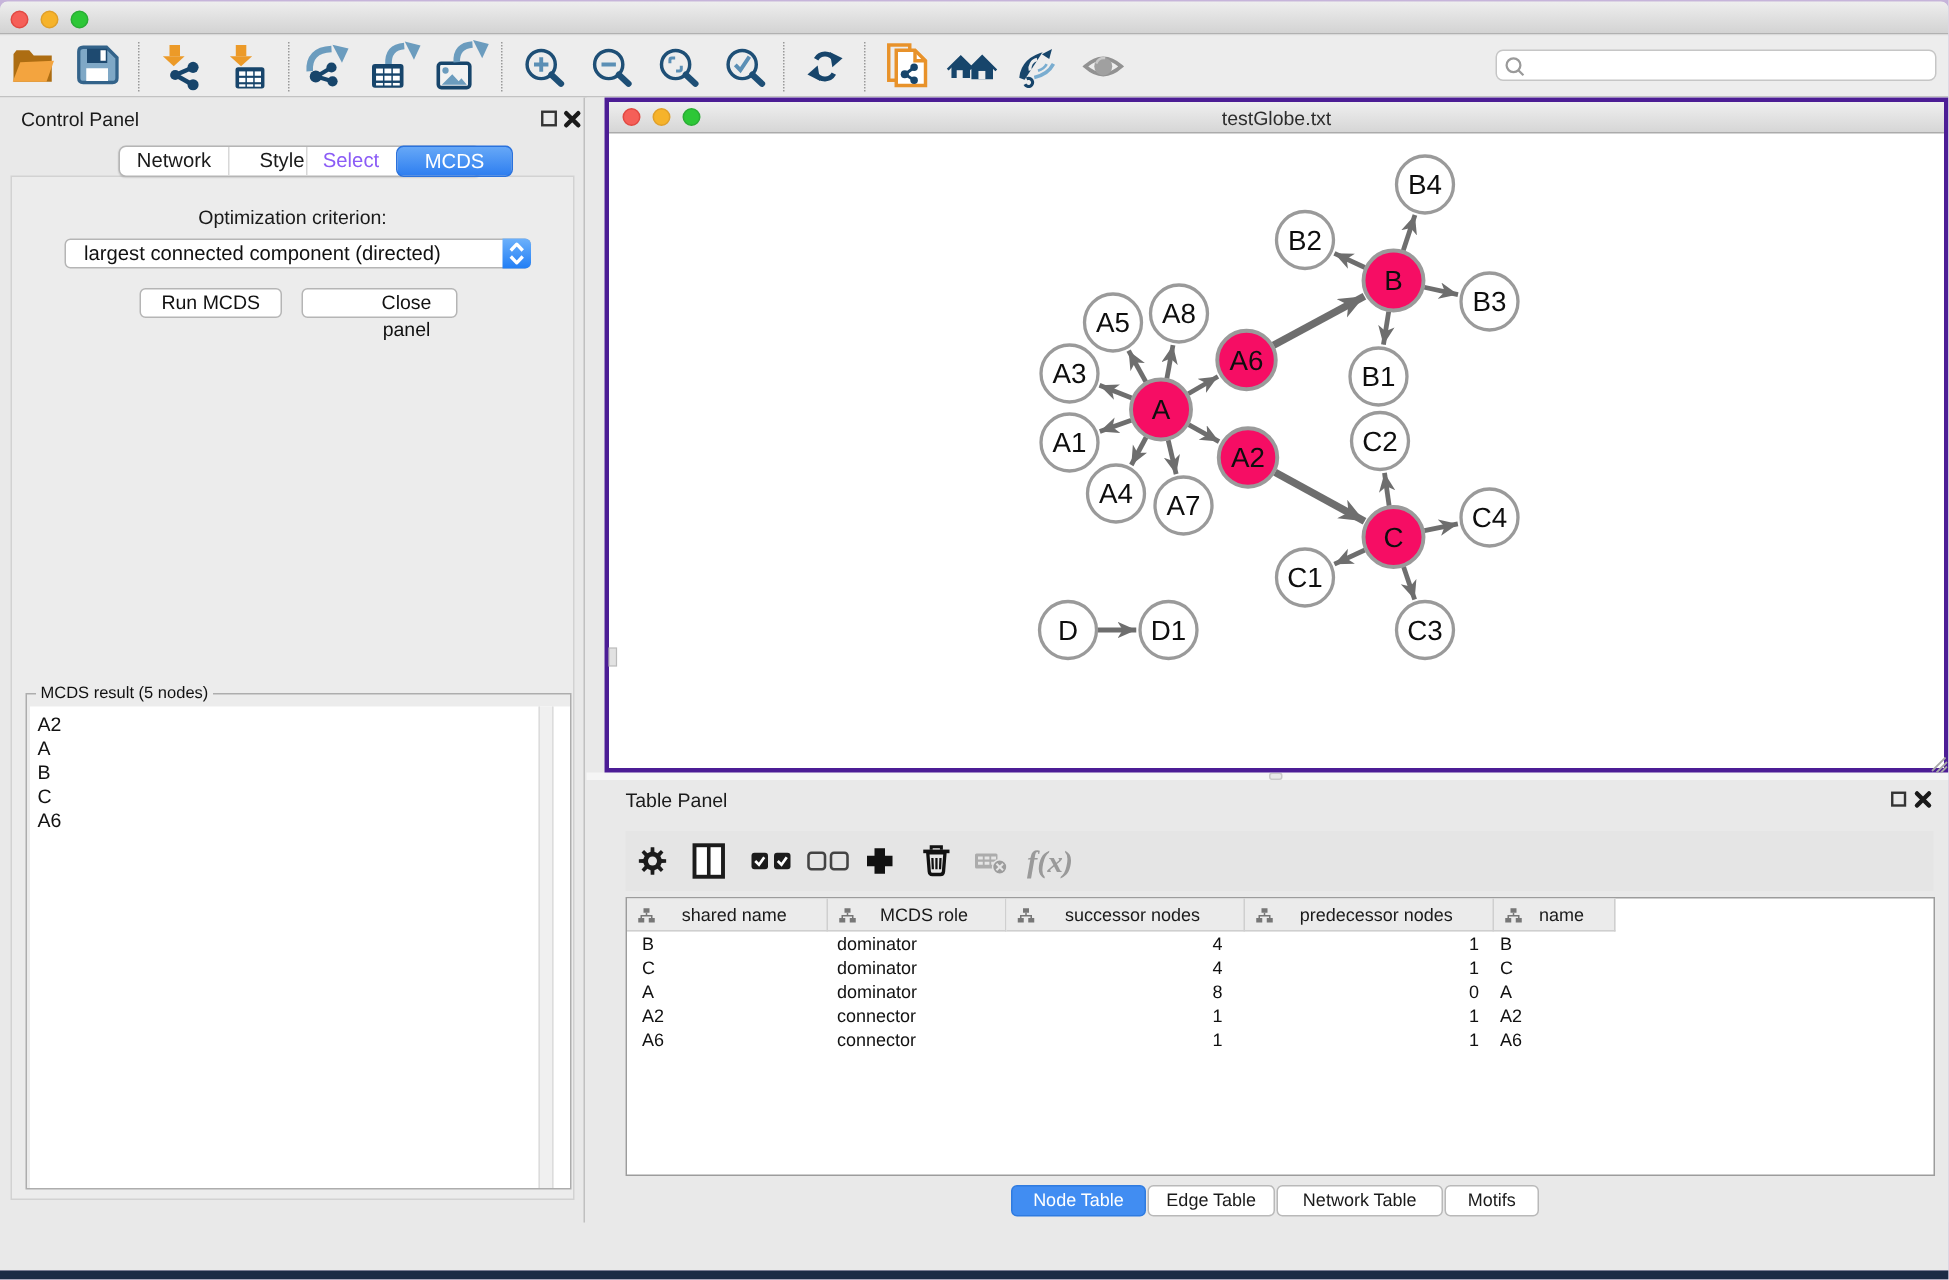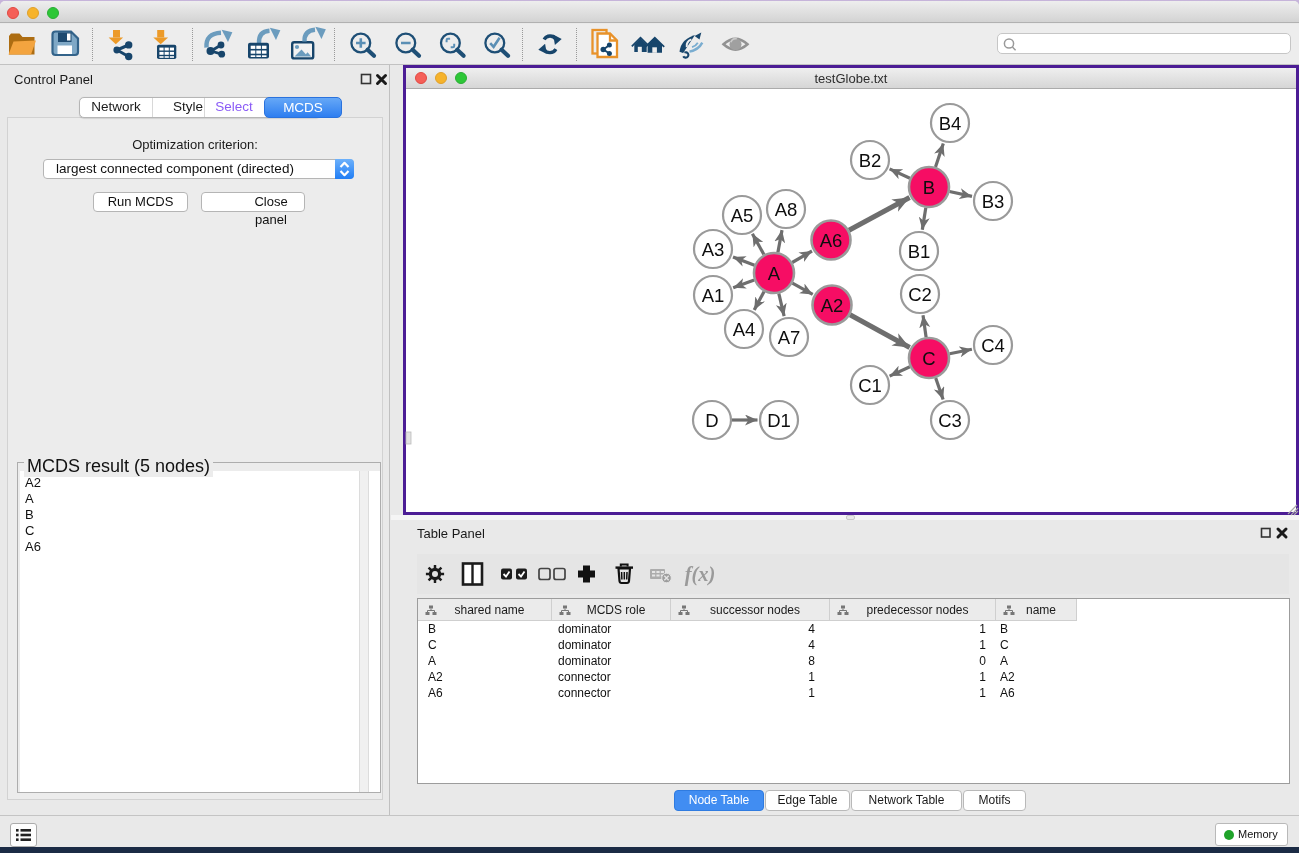--- a/index.html
+++ b/index.html
@@ -16,21 +16,21 @@
 
 #cpanel { position:absolute; left:0; top:64px; width:390px; height:750px; background:#e9e9e9; border-right:1px solid #c0c0c0; }
 #cp-title { position:absolute; left:14px; top:71px; font-size:13px; color:#1a1a1a; }
 .tabsel { background:#418df2; border-color:#2f7be0; color:#fff; }
 #cp-inner { position:absolute; left:7px; top:116px; width:376px; height:683px; background:#ececec; border:1px solid #d2d2d2; }
 #optlabel { position:absolute; left:0; top:136px; width:390px; text-align:center; font-size:13px; color:#1a1a1a; }
 #dropdown { position:absolute; left:43px; top:158px; width:311px; height:20px; background:#fff; border:1px solid #b5b5b5; border-radius:4px; font-size:13.5px; color:#111; line-height:18px; padding-left:12px; }
 #ddbtn { position:absolute; right:-1px; top:-1px; width:19px; height:20px; background:linear-gradient(#6db1fb,#217ef5); border-radius:0 4px 4px 0; }
 .btn { position:absolute; top:191px; height:20px; background:#fff; border:1px solid #b5b5b5; border-radius:4px; font-size:13px; color:#111; text-align:center; line-height:18px; }
 #fieldset { position:absolute; left:17px; top:461px; width:364px; height:331px; border:1px solid #adadad; }
-#fslabel { position:absolute; left:6px; top:-7px; background:#ececec; font-size:18px; color:#111; padding:0 3px; }
+#fslabel { position:absolute; left:6px; top:-7px; background:#ececec; font-size:11px; color:#111; padding:0 3px; }
 #fslist { position:absolute; left:2px; top:8px; width:360px; height:321px; background:#fff; font-size:13px; color:#111; line-height:16px; padding:4px 0 0 5px; }
 #fssb { position:absolute; right:11px; top:0; width:10px; height:321px; background:#f0f0f0; border-left:1px solid #dcdcdc; border-right:1px solid #dcdcdc; }
 
 #mdi { position:absolute; left:391px; top:64px; width:908px; height:750px; background:#e9e9e9; }
 #netwin { position:absolute; left:403px; top:64px; width:896px; height:450px; border:3px solid #4c1d95; background:#fff; }
 #nettitle { position:absolute; left:0; top:0; width:100%; height:21px; background:linear-gradient(#efefef,#d6d6d6); border-bottom:1px solid #ababab; }
 #nettext { position:absolute; top:3px; width:100%; text-align:center; font-size:13px; color:#2e2e2e; }
 
 #tp-title { position:absolute; left:417px; top:525px; font-size:13px; color:#1a1a1a; }
 #tp-toolbar { position:absolute; left:417px; top:553px; width:872px; height:40px; background:#e5e5e5;font-weight:bold; }
@@ -410,32 +410,14 @@
 <div class="td" style="left:10px;top:86px;width:100px;">A6</div>
 <div class="td" style="left:140px;top:86px;width:100px;">connector</div>
 <div class="td" style="left:300px;top:86px;width:97px;text-align:right;">1</div>
 <div class="td" style="left:470px;top:86px;width:98px;text-align:right;">1</div>
 <div class="td" style="left:582px;top:86px;width:70px;">A6</div>
     </div>
   <div class="btab tabsel" style="left:674px;width:90px;">Node Table</div>
   <div class="btab" style="left:765px;width:85px;">Edge Table</div>
   <div class="btab" style="left:851px;width:111px;">Network Table</div>
   <div class="btab" style="left:963px;width:63px;">Motifs</div>
-  <div id="statusbar">
-    <div id="listb">
-        <svg width="25" height="22" viewBox="0 0 25 22" style="left:0;top:0;">
-          <g fill="#222">
-            <rect x="5" y="5" width="2.6" height="2.6"></rect>
-            <rect x="9.5" y="5" width="10.5" height="2.6"></rect>
-            <rect x="5" y="9.7" width="2.6" height="2.6"></rect>
-            <rect x="9.5" y="9.7" width="10.5" height="2.6"></rect>
-            <rect x="5" y="14.4" width="2.6" height="2.6"></rect>
-            <rect x="9.5" y="14.4" width="10.5" height="2.6"></rect>
-          </g>
-        </svg>
-      </div>
-    <div id="memb">
-        <div style="position:absolute;left:8px;top:6px;width:10px;height:10px;border-radius:50%;background:#1fa32a;"></div>
-        <div style="position:absolute;left:22px;top:4px;">Memory</div>
-      </div>
-  </div>
 </div>
 <div id="deskbottom"></div>
 
 </body></html>

